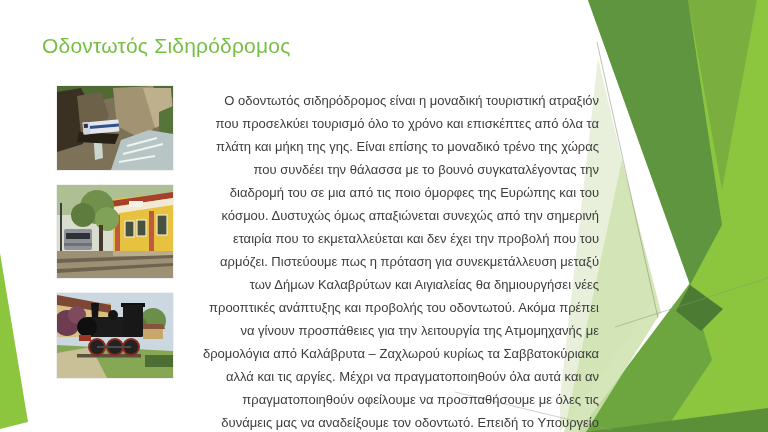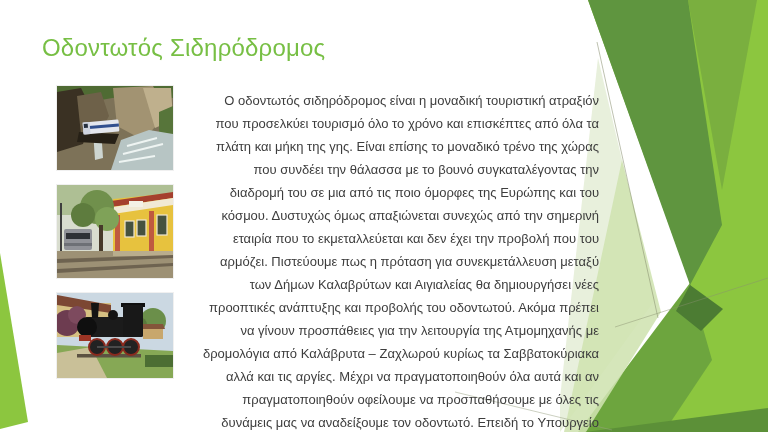--- a/index.html
+++ b/index.html
@@ -16,21 +16,21 @@
     inset: 0;
     width: 768px;
     height: 432px;
     z-index: 0;
   }
   .title {
     position: absolute;
     left: 42px;
     top: 34px;
     margin: 0;
-    font-size: 24px;
+    font-size: 21px;
     font-weight: 400;
     letter-spacing: 0.2px;
     color: #77BF44;
     z-index: 2;
     white-space: nowrap;
   }
   .photos {
     position: absolute;
     left: 57px;
     top: 86px;

